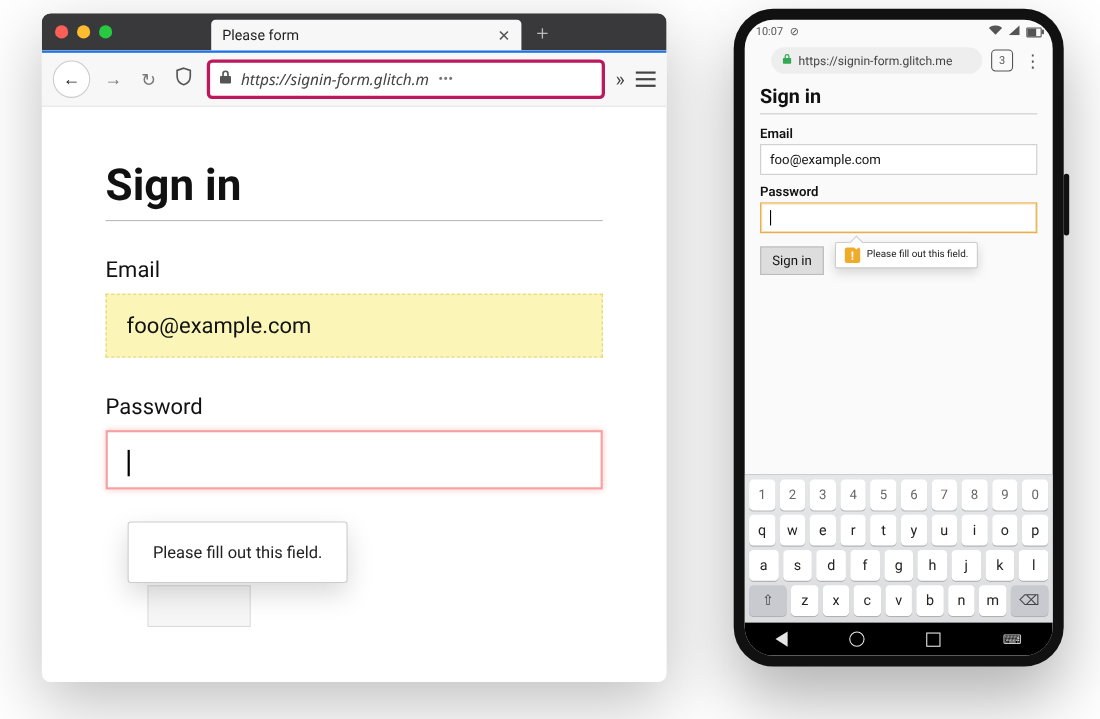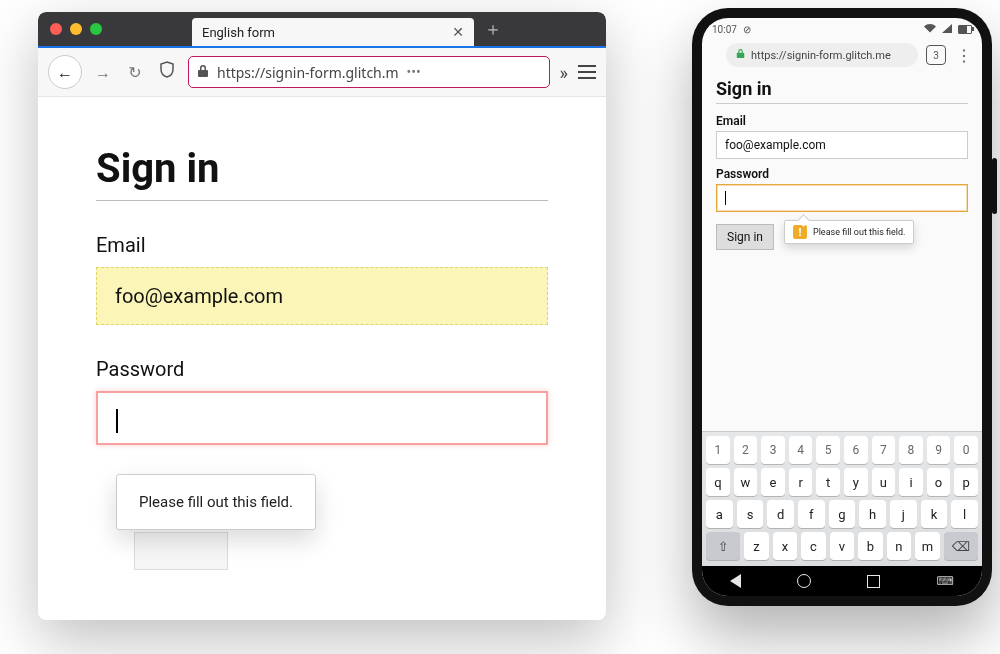--- a/index.html
+++ b/index.html
@@ -90,30 +90,31 @@
     background: #fff;
     color:#222; font-size:16px;
   }
   .nav-txt {
     width: 22px; text-align:center; color:#777; font-size:16px;
   }
   .shield { width:22px; text-align:center; color:#555; }
   .url-box {
     flex: 1;
     height: 30px;
-    border: 1px solid #be185d;
+    border: 3px solid #be185d;
     border-radius: 5px;
     background: #fff;
     display: flex;
     align-items: center;
     padding: 0 8px;
     gap: 8px;
     font-size: 14px;
     color: #444;
     overflow: hidden;
+    font-style: italic;
   }
   .url-box .lock { color:#555; }
   .url-box .url  { white-space:nowrap; overflow:hidden; text-overflow:clip; font-family: ui-sans-serif, system-ui; }
   .url-box .dots { color:#777; }
   .more { font-size:18px; color:#444; }
   .menu-icon {
     width: 18px; height: 14px;
     display:flex; flex-direction:column; justify-content:space-between;
   }
   .menu-icon span { height:2px; background:#444; }
@@ -181,21 +182,21 @@
     left:96px; top:520px;
     width:92px; height:36px;
     border:1px solid #bbb;
     background:#eee;
     opacity:0.5;
   }
 
   
   .phone {
     position: absolute;
-    right: 8px;
+    right: 33px;
     top: 8px;
     width: 280px;
     height: 578px;
     background: #111;
     border-radius: 36px;
     padding: 10px;
     box-shadow: 0 30px 60px rgba(0,0,0,0.3);
   }
   .phone::after {
     content:"";
@@ -385,21 +386,21 @@
 
   <div class="browser">
 
     <div class="tab-strip">
       <div class="traffic-lights">
         <div class="tl red"></div>
         <div class="tl yellow"></div>
         <div class="tl green"></div>
       </div>
       <div class="tab">
-        <span>English form</span>
+        <span>Please form</span>
         <span class="spacer"></span>
         <span class="x">✕</span>
       </div>
       <div class="new-tab">＋</div>
     </div>
 
     <div class="addr-bar">
       <div class="nav-btn">←</div>
       <div class="nav-txt">→</div>
       <div class="nav-txt">↻</div>

